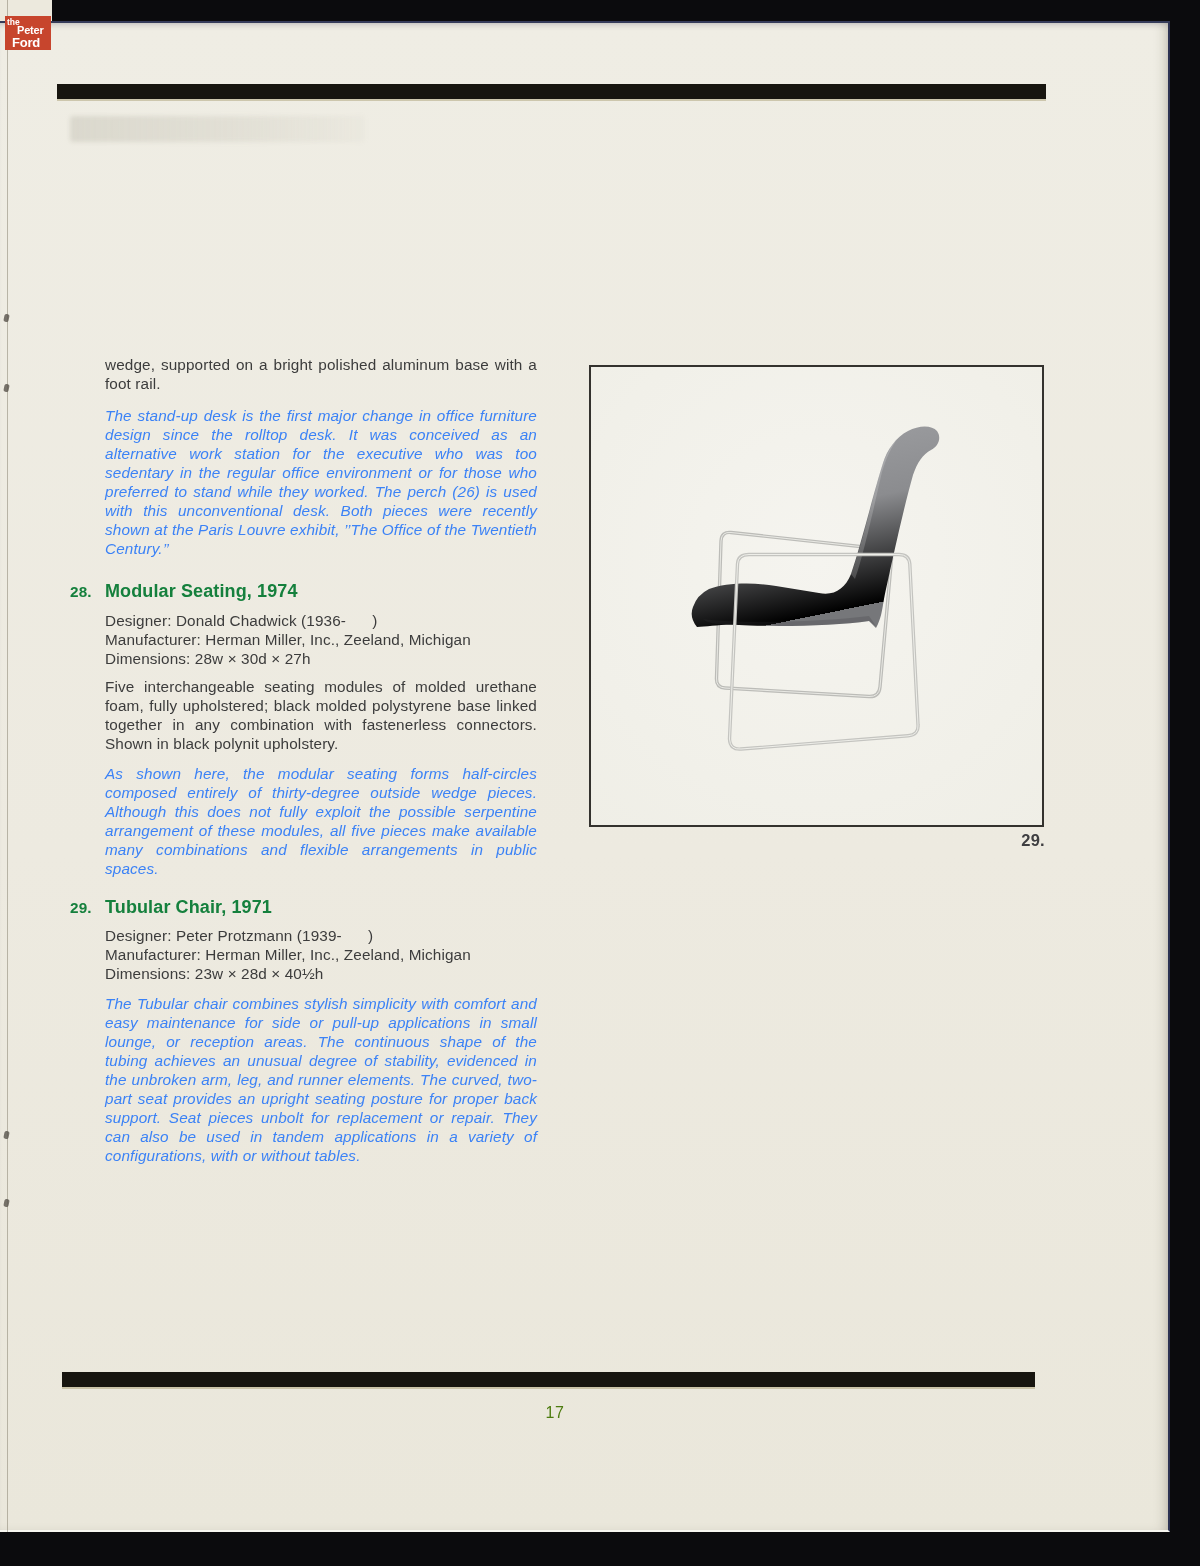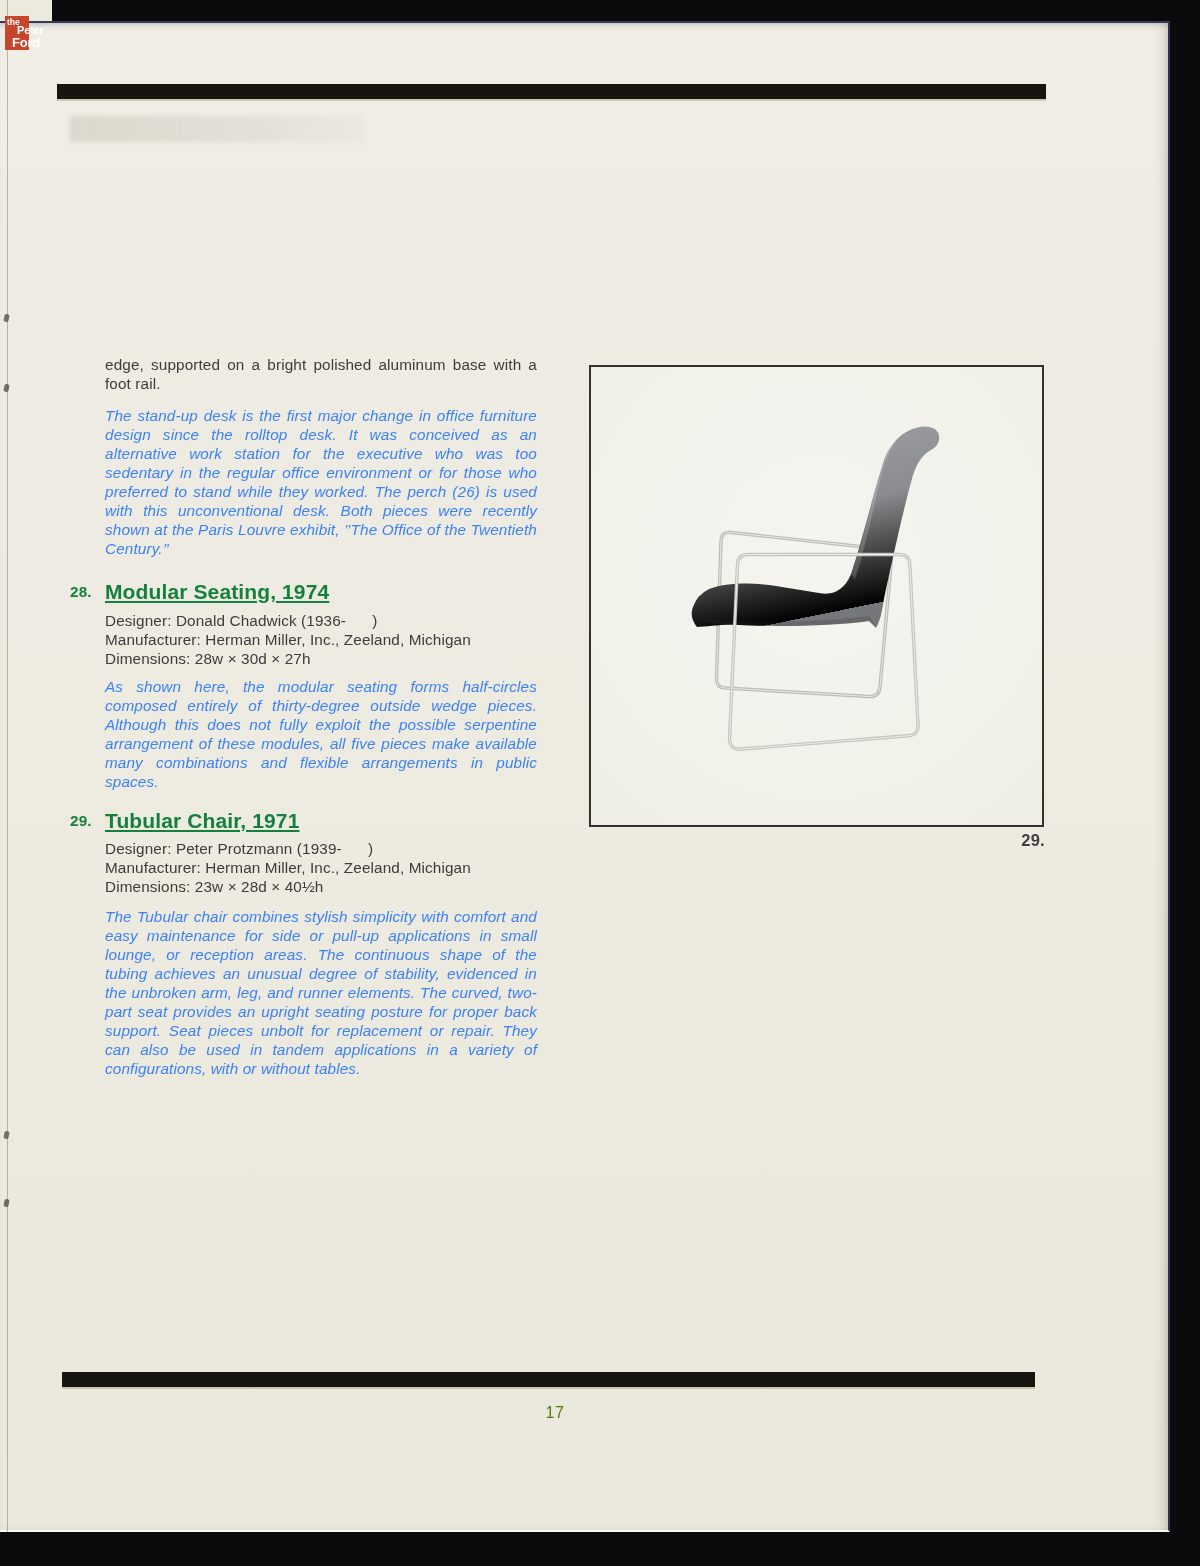--- a/index.html
+++ b/index.html
@@ -30,21 +30,21 @@
     position:absolute;left:7px;top:0;width:1px;height:1532px;
     background:rgba(130,124,106,.5);
   }
   .staple{
     position:absolute;width:5px;height:8px;border-radius:2px;
     background:#57534b;opacity:.8;transform:rotate(12deg);
   }
 
   
   .logo{
-    position:absolute;left:5px;top:16px;width:24px;height:34px;
+    position:absolute;left:5px;top:16px;width:46px;height:34px;
     background:var(--logo-red,#c7452d);
     color:#fff;z-index:12;
   }
   .logo .l-the{position:absolute;left:2px;top:1px;font-size:8.5px;font-weight:700;}
   .logo .l-henry{position:absolute;left:12px;top:8px;font-size:11px;font-weight:700;letter-spacing:-.2px;}
   .logo .l-ford{position:absolute;left:7px;top:19px;font-size:13px;font-weight:700;letter-spacing:-.2px;}
 
   
   .bar{
     position:absolute;height:15px;background:var(--bar-black,#17150f);
@@ -68,21 +68,21 @@
   }
   .text-col p{margin:0 0 11px 35px;width:432px;text-align:justify;}
   .text-col p.em{font-style:italic;color:#3b82f6;}
   .mb13{margin-bottom:13px !important;}
   .mb24{margin-bottom:24px !important;}
   .mb20{margin-bottom:20px !important;}
   .mb9{margin-bottom:9px !important;}
   .entry-head{display:flex;font-weight:700;color:#15803d;margin:0 0 10px 0;}
   .entry-head.mb9h{margin-bottom:9px;}
   .entry-num{width:35px;flex:none;}
-  .entry-title{margin:0;font-size:21px;font-weight:700;line-height:19px;text-decoration:underline;}
+  .entry-title{margin:0;font-size:18px;font-weight:700;line-height:19px;}
   .specs{margin:0 0 9px 35px;width:432px;}
   .specs.mb11s{margin-bottom:11px;}
   .specs div{white-space:nowrap;}
 
   
   .photo-frame{
     position:absolute;left:589px;top:365px;width:451px;height:458px;
     border:2px solid #34322e;background:#f3f2ec;
   }
   .photo-frame svg{display:block;width:100%;height:100%;}
@@ -118,33 +118,34 @@
     <span class="l-ford">Ford</span>
   </div>
 
   <div class="bar bar-top"></div>
   <div class="bar bar-bottom"></div>
 
   <div class="ghost"></div>
 
   <div class="text-col">
 
-    <p class="mb13">edge, supported on a bright polished aluminum base with a foot rail.</p>
+    <p class="mb13">wedge, supported on a bright polished aluminum base with a foot rail.</p>
 
     <p class="em mb24">The stand-up desk is the first major change in office furniture design since the rolltop desk. It was conceived as an alternative work station for the executive who was too sedentary in the regular office environment or for those who preferred to stand while they worked. The perch (26) is used with this unconventional desk. Both pieces were recently shown at the Paris Louvre exhibit, ’’The Office of the Twentieth Century.’’</p>
 
     <div class="entry-head">
       <span class="entry-num">28.</span>
       <h3 class="entry-title">Modular Seating, 1974</h3>
     </div>
     <div class="specs">
       <div>Designer: Donald Chadwick (1936-&nbsp;&nbsp;&nbsp;&nbsp;&nbsp;&nbsp;)</div>
       <div>Manufacturer: Herman Miller, Inc., Zeeland, Michigan</div>
       <div>Dimensions: 28w × 30d × 27h</div>
     </div>
+    <p>Five interchangeable seating modules of molded urethane foam, fully upholstered; black molded polystyrene base linked together in any combination with fastenerless connectors. Shown in black polynit upholstery.</p>
     <p class="em mb20">As shown here, the modular seating forms half-circles composed entirely of thirty-degree outside wedge pieces. Although this does not fully exploit the possible serpentine arrangement of these modules, all five pieces make available many combinations and flexible arrangements in public spaces.</p>
 
     <div class="entry-head mb9h">
       <span class="entry-num">29.</span>
       <h3 class="entry-title">Tubular Chair, 1971</h3>
     </div>
     <div class="specs mb11s">
       <div>Designer: Peter Protzmann (1939-&nbsp;&nbsp;&nbsp;&nbsp;&nbsp;&nbsp;)</div>
       <div>Manufacturer: Herman Miller, Inc., Zeeland, Michigan</div>
       <div>Dimensions: 23w × 28d × 40½h</div>

